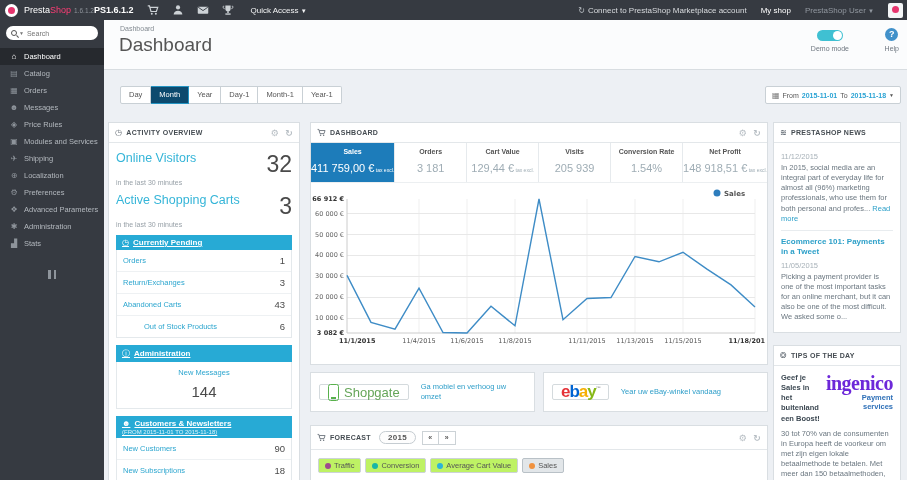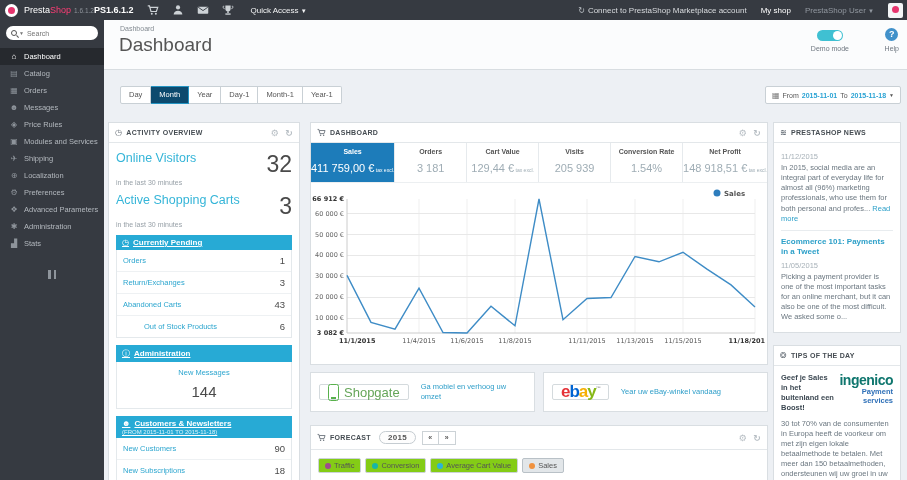--- a/index.html
+++ b/index.html
@@ -119,38 +119,38 @@
   .ebay-tm { font-size:5px; color:#999; vertical-align:super; }
   .modlink { font-size:7.5px; color:#2e9ec9; cursor:pointer; line-height:1.3; }
 
   
   #forecast-panel { left:310px; top:425px; width:458px; height:130px; }
   .year-pill { margin-left:8px; border:1px solid #c5ccd1; border-radius:8px; background:#fdfdfd; padding:1px 8px; font-size:8px; font-weight:bold; color:#555; }
   .nav-btns { display:flex; margin-left:6px; }
   .nav-btn { width:17px; height:14px; border:1px solid #ccd2d6; background:#fff; font-size:7px; color:#555; text-align:center; line-height:12px; cursor:pointer; }
   .nav-btn + .nav-btn { border-left:0; }
   .fc-legend { display:flex; gap:4px; padding:8px 7px; }
-  .leg-btn { display:flex; align-items:center; gap:3px; border:1px solid #ccd3d8; background:#84cc16; border-radius:2px; padding:2px 6px; font-size:7.5px; color:#555; cursor:pointer; }
+  .leg-btn { display:flex; align-items:center; gap:3px; border:1px solid #ccd3d8; background:#bef264; border-radius:2px; padding:2px 6px; font-size:7.5px; color:#555; cursor:pointer; }
   .leg-btn.active { background:#e2e6e9; border-color:#b9c1c7; }
   .leg-dot { width:6px; height:6px; border-radius:50%; }
 
   
   #news-panel { left:773px; top:122px; width:128px; height:211px; overflow:hidden; }
   .np-body { padding:6px 7px; }
   .art-title { font-size:8px; font-weight:bold; color:#2da0c9; line-height:1.3; cursor:pointer; }
   .art-date { font-size:7.5px; color:#a7b1b8; margin:3px 0 2px 0; }
   .art-body { font-size:7.5px; color:#6b7780; line-height:1.35; }
   .readmore { color:#2da0c9; cursor:pointer; }
   .art-sep { border-bottom:1px solid #e8ecef; margin:6px 0; }
 
   
   #tips-panel { left:773px; top:345px; width:128px; height:200px; overflow:hidden; }
   .tp-body { padding:7px; font-size:7.5px; }
   .ing-logo { float:right; text-align:right; margin:0 0 2px 4px; cursor:pointer; }
-  .ing-main { font-size:14px; font-weight:bold; color:#0f766e; letter-spacing:-.5px; line-height:1; }
+  .ing-main { font-size:20px; font-weight:bold; color:#6d28d9; letter-spacing:-.5px; line-height:1;font-family:Liberation Serif, serif; }
   .ing-sub { font-size:7.5px; font-weight:bold; color:#2d6fb7; line-height:1.1; }
   .tips-head { font-weight:bold; color:#3c4852; line-height:1.35; }
   .tips-body { clear:both; margin-top:5px; color:#6b7780; line-height:1.35; }
 
   svg text { font-family:"DejaVu Sans","Liberation Sans",sans-serif; }
 </style>
 </head>
 <body>
 
 <div id="app">

